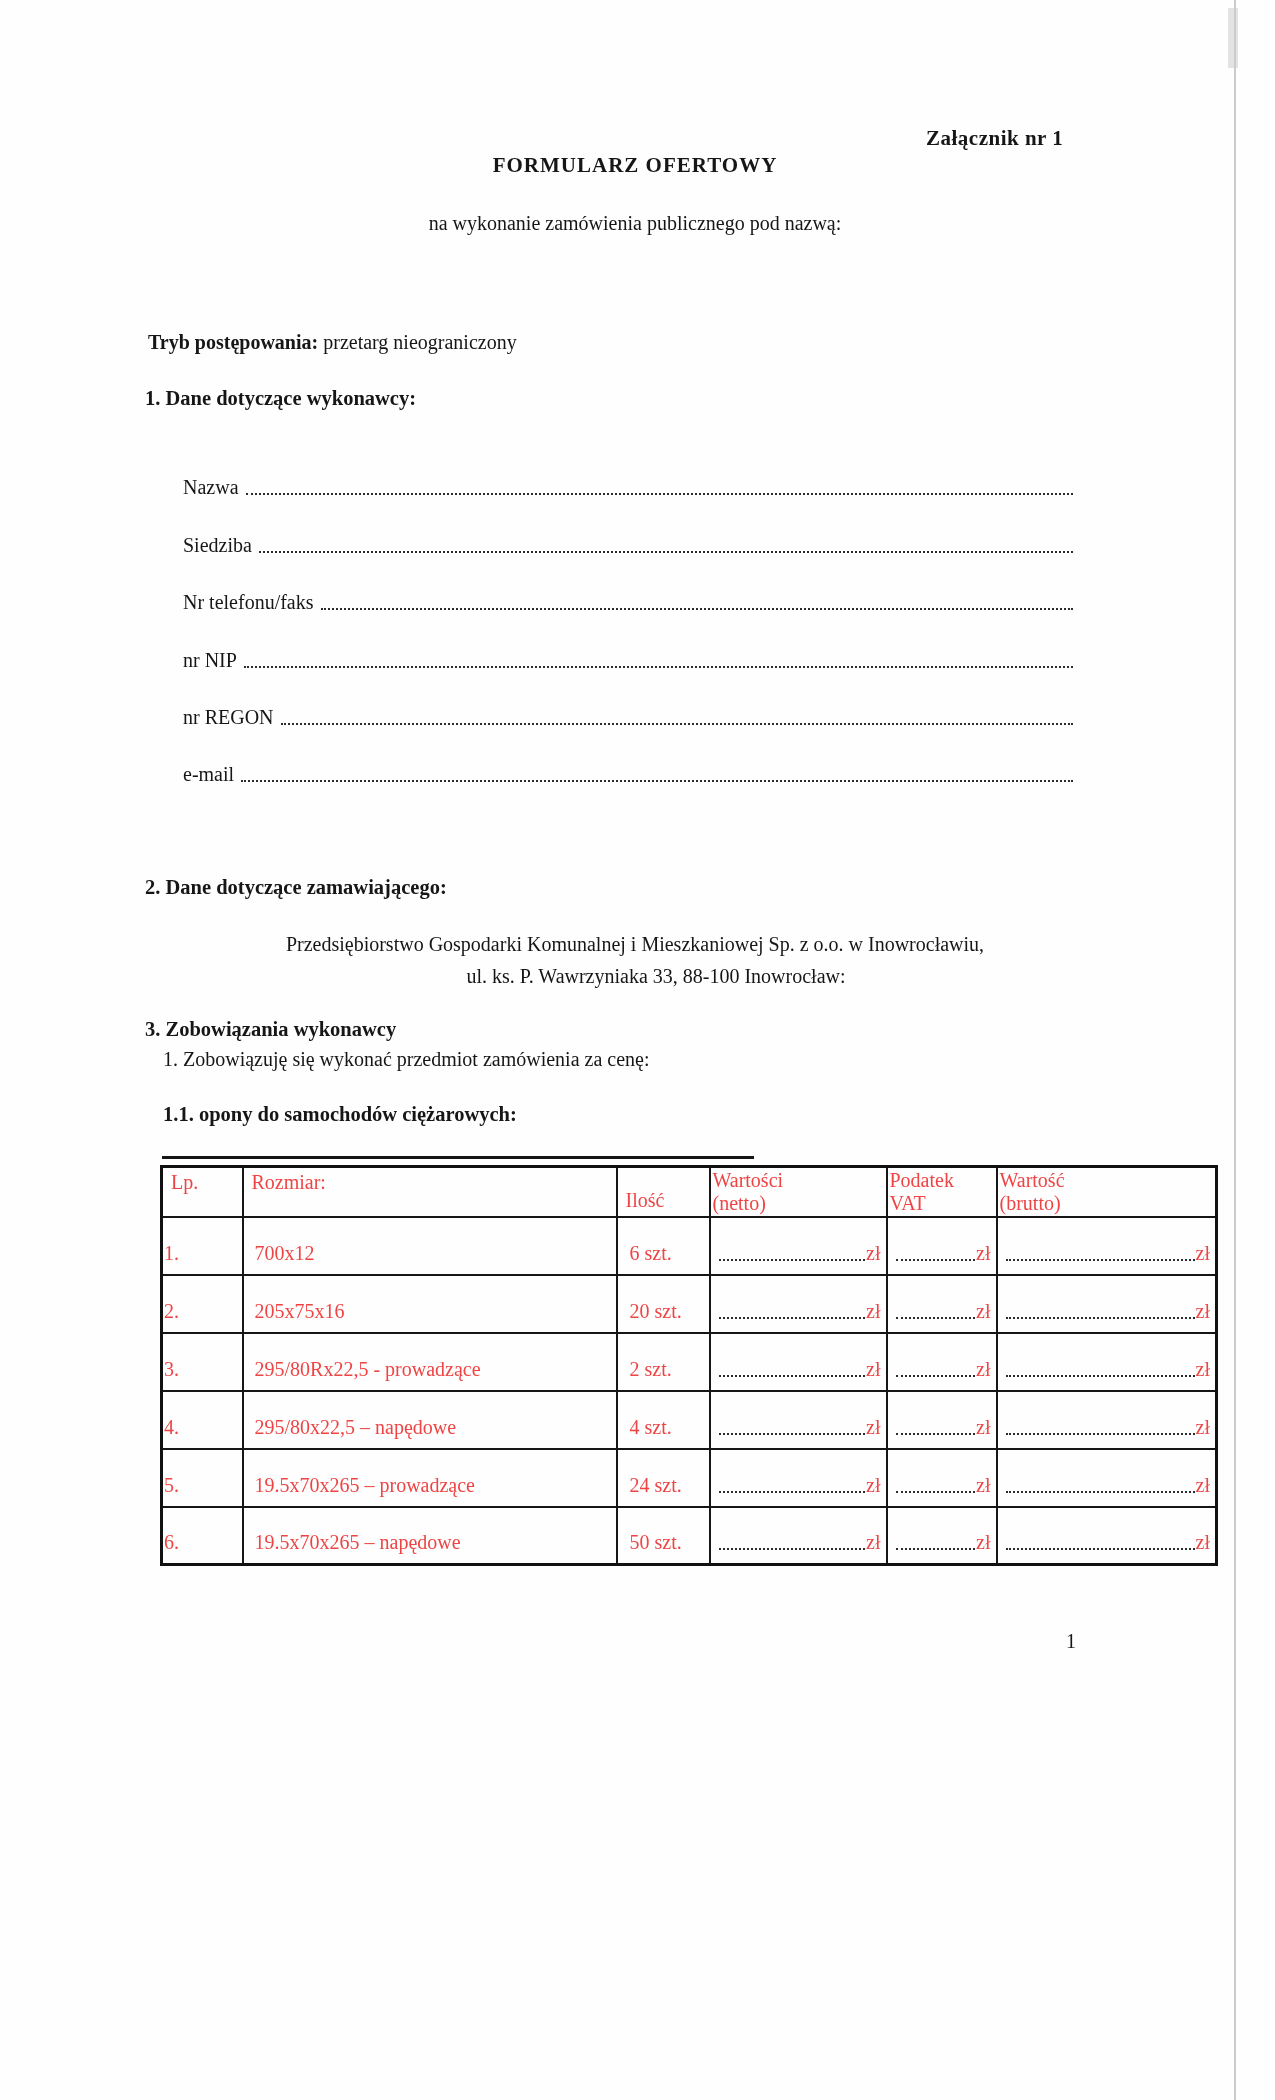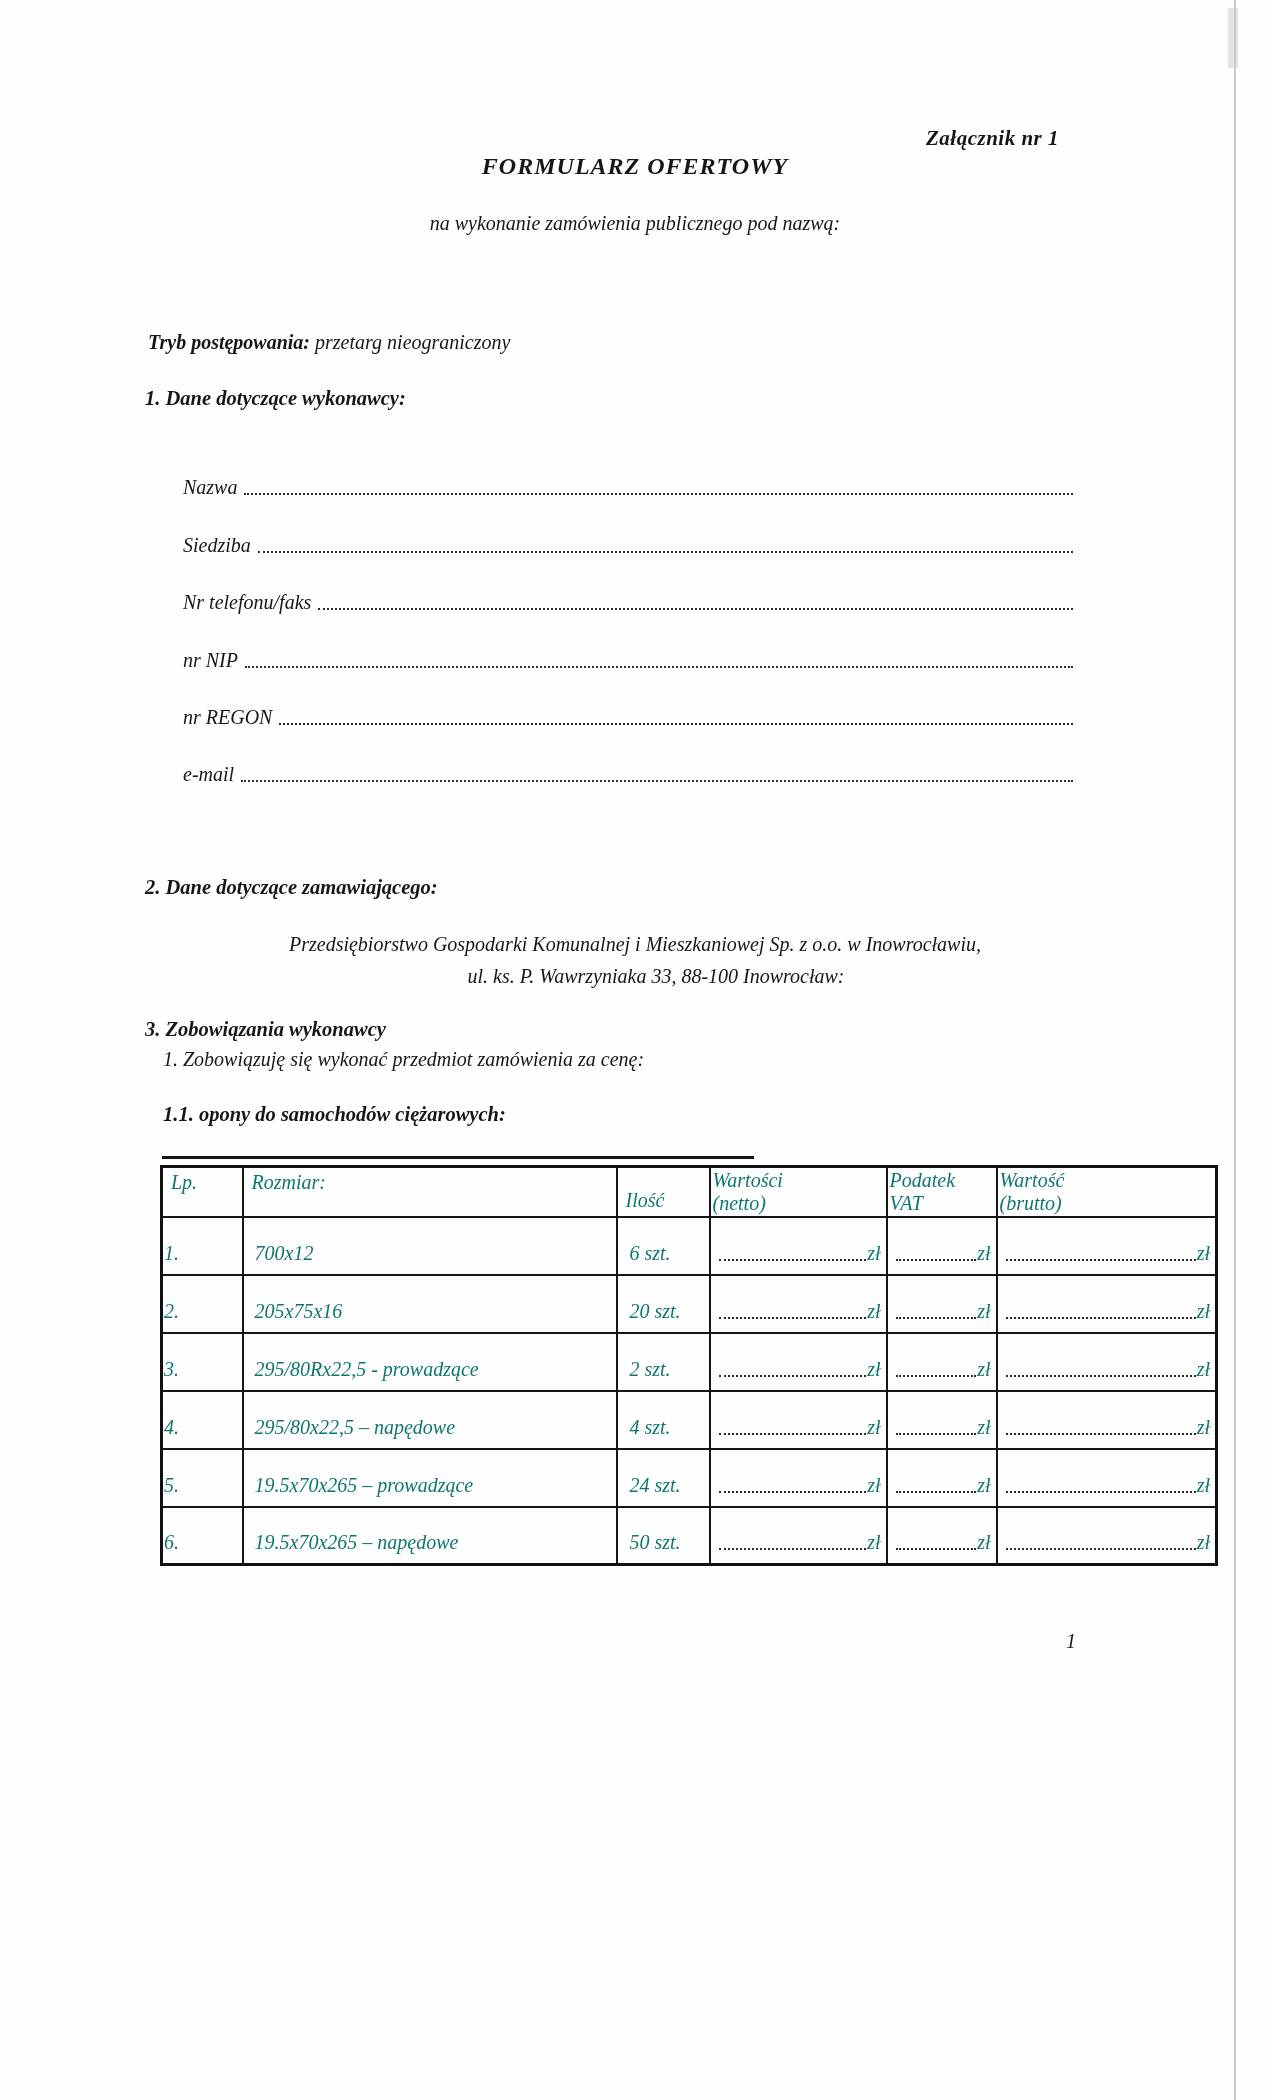--- a/index.html
+++ b/index.html
@@ -4,49 +4,48 @@
 <style>
   html,body{margin:0;padding:0;background:#ffffff;}
   .page{
     position:relative;
     width:1270px;
     height:2100px;
     background:#fefefe;
     font-family:"Liberation Serif","DejaVu Serif",serif;
     color:#161616;
     overflow:hidden;
-    font-style:italic;
   }
   .abs{position:absolute;}
   .b{font-weight:bold;}
   .center{left:0;right:0;text-align:center;}
 
   .attachment{left:926px;top:126px;font-size:21px;font-weight:bold;letter-spacing:.5px;}
-  .title{top:153px;font-size:24px;font-weight:bold;letter-spacing:1px;}
+  .title{top:153px;font-size:21px;font-weight:bold;letter-spacing:1px;}
   .subtitle{top:212px;font-size:20px;}
   .order-name{top:270px;font-size:20.5px;font-weight:bold;}
   .procedure{left:148px;top:331px;font-size:20px;}
   .s1-heading{left:145px;top:387px;font-size:20.5px;font-weight:bold;}
 
   .fields{left:183px;top:442px;width:892px;}
   .field-row{display:flex;align-items:flex-end;height:57.4px;font-size:20px;}
   .field-label{white-space:nowrap;}
   .leader{flex:1;border-bottom:2.6px dotted #2b2b2b;margin:0 2px 4px 7px;min-width:10px;}
 
   .s2-heading{left:145px;top:876px;font-size:20.5px;font-weight:bold;text-align:right;}
   .s2-line1{top:933px;font-size:20px;}
   .s2-line2{top:965px;font-size:20px;padding-left:42px;}
   .s3-heading{left:145px;top:1018px;font-size:20.5px;font-weight:bold;}
   .s3-item{left:163px;top:1048px;font-size:20px;}
   .s3-sub{left:163px;top:1103px;font-size:20.5px;font-weight:bold;}
 
   .offer-table{
     position:absolute;left:160px;top:1165px;width:1055px;
     border-collapse:collapse;table-layout:fixed;
-    font-size:20px;color:#0f766e;
+    font-size:20px;color:#ef4444;
   }
   .offer-table th,.offer-table td{
     border:2px solid #161616;
     font-weight:normal;text-align:left;
     overflow:hidden;
   }
   .offer-table{border:3px solid #111;}
   .offer-table thead tr{height:50px;}
   .offer-table tbody tr{height:58px;}
   .th-top{vertical-align:top;padding:3px 4px 0 8px;}

